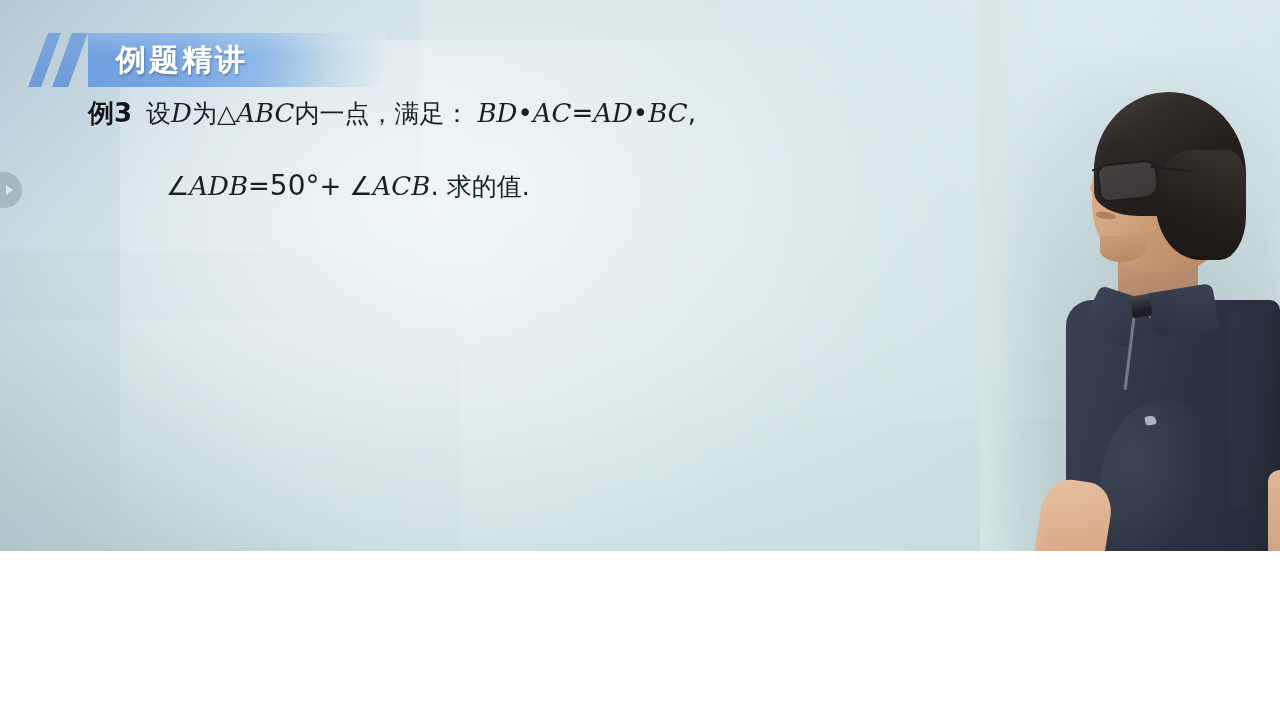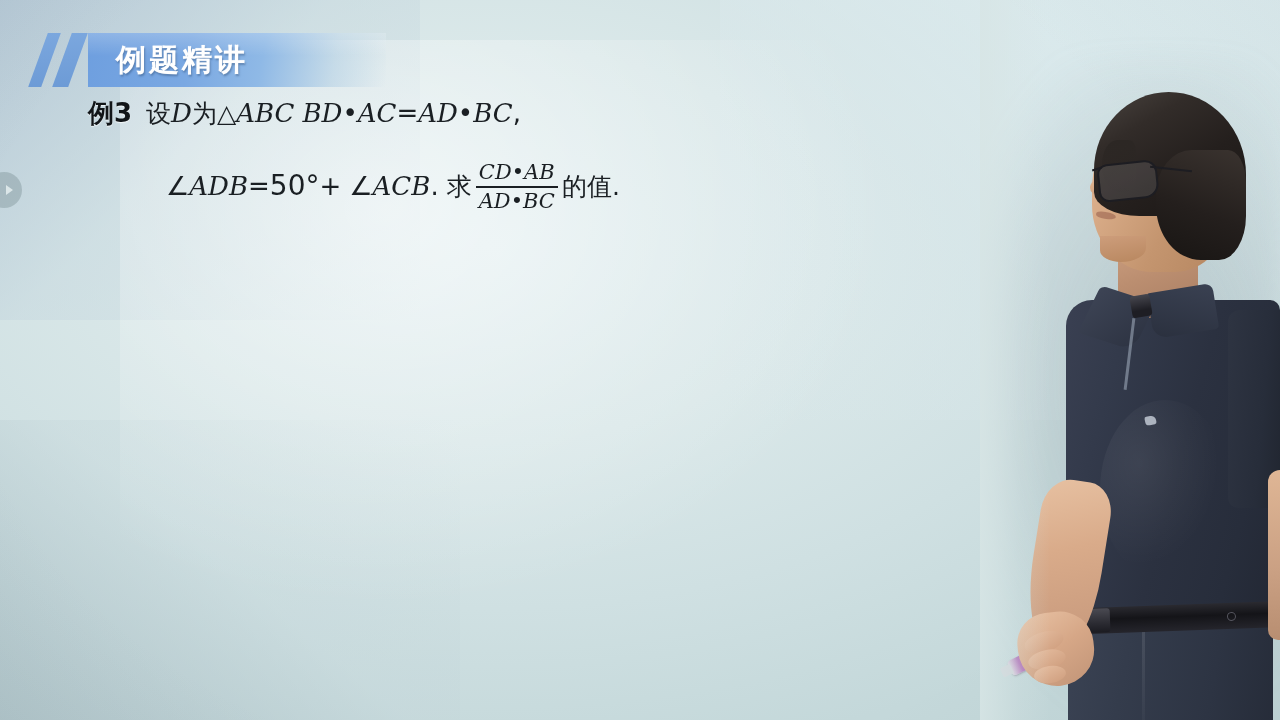--- a/index.html
+++ b/index.html
@@ -7,21 +7,21 @@
     padding: 0;
     width: 1280px;
     height: 720px;
     overflow: hidden;
     font-family: "Liberation Sans", sans-serif;
   }
 
   #stage {
     position: relative;
     width: 1280px;
-    height: 720px;
+    height: 551px;
     overflow: hidden;
     background: #d7e5e5;
   }
 
   
   .board-base {
     position: absolute;
     inset: 0;
     background:
       radial-gradient(ellipse 900px 520px at 38% 34%, #e2eef0 0%, #dae8e9 38%, #cfe0e2 70%, #c4d8da 100%);
@@ -503,20 +503,21 @@
   <div class="problem">
 
     <div class="prob-line l1">
       <span class="tag">例3</span>
       <span class="sp-lg"></span>
       <span class="cn">设</span>
       <span class="mi">D</span>
       <span class="cn">为</span>
       <span class="cn">△</span>
       <span class="mi">ABC</span>
+      <span class="cn">内一点，满足：</span>
       <span class="sp"></span>
       <span class="mi">BD</span>
       <span class="mop">•</span>
       <span class="mi">AC</span>
       <span class="mop">=</span>
       <span class="mi">AD</span>
       <span class="mop">•</span>
       <span class="mi">BC</span>
       <span class="mop">,</span>
     </div>
@@ -526,25 +527,20 @@
       <span class="mi">ADB</span>
       <span class="mop">=</span>
       <span class="num90">50°</span>
       <span class="mop">+</span>
       <span class="sp"></span>
       <span class="mop">∠</span>
       <span class="mi">ACB</span>
       <span class="mop">.</span>
       <span class="sp"></span>
       <span class="cn">求</span>
-      <span class="frac">
-        <span class="top">CD•AB</span>
-        <span class="bar"></span>
-        <span class="bot">AD•BC</span>
-      </span>
       <span class="cn">的值.</span>
     </div>
 
   </div>
 
   <div class="person">
     <div class="p-shadow"></div>
     <div class="p-trousers"></div>
     <div class="p-torso"></div>
     <div class="p-torso-fold"></div>

